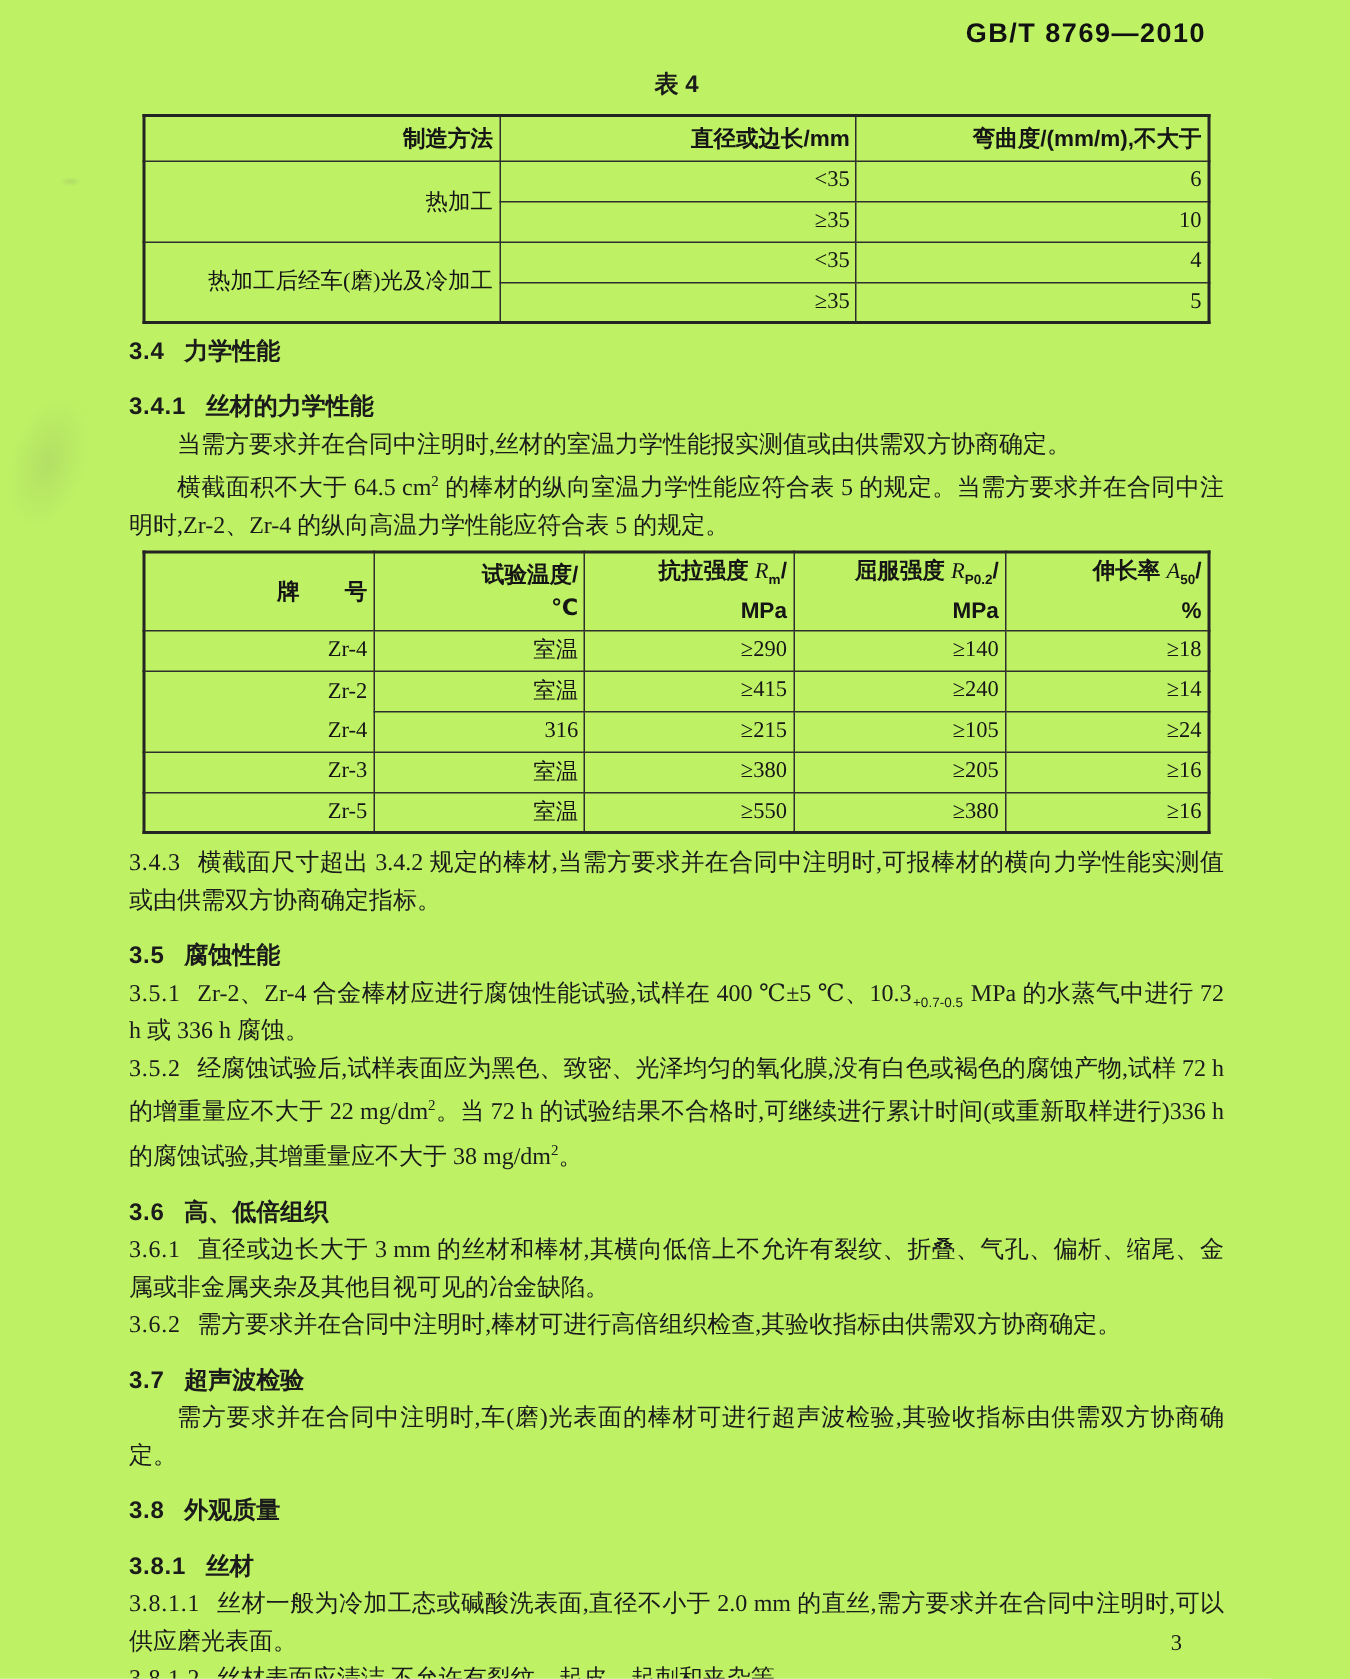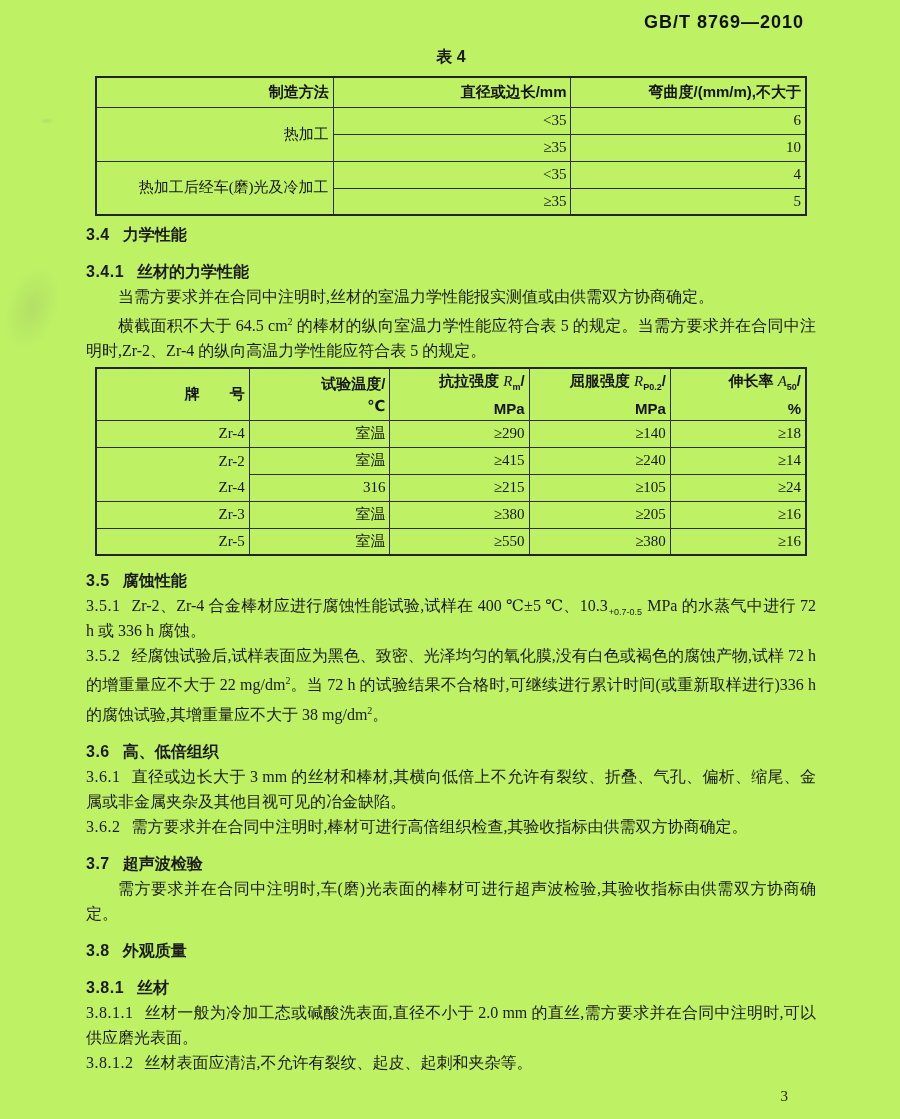--- a/index.html
+++ b/index.html
@@ -189,20 +189,21 @@
         <tr>
           <td>Zr-5</td>
           <td>室温</td>
           <td>≥550</td>
           <td>≥380</td>
           <td>≥16</td>
         </tr>
       </tbody>
     </table>
 
+    <p class="p" style="margin-top:7px"><span class="cnum">3.4.3</span><span>横截面尺寸超出 3.4.2 规定的棒材,当需方要求并在合同中注明时,可报棒材的横向力学性能实测值或由供需双方协商确定指标。</span></p>
 
     <p class="h"><span class="num">3.5</span><span>腐蚀性能</span></p>
 
     <p class="p"><span class="cnum">3.5.1</span><span>Zr-2、Zr-4 合金棒材应进行腐蚀性能试验,试样在 400 ℃±5 ℃、10.3</span><span class="tol">
           <span>+0.7</span>
           <span>-0.5</span>
         </span><span> MPa 的水蒸气中进行 72 h 或 336 h 腐蚀。</span></p>
 
     <p class="p"><span class="cnum">3.5.2</span><span>经腐蚀试验后,试样表面应为黑色、致密、光泽均匀的氧化膜,没有白色或褐色的腐蚀产物,试样 72 h 的增重量应不大于 22 mg/dm</span><sup class="s2">2</sup><span>。当 72 h 的试验结果不合格时,可继续进行累计时间(或重新取样进行)336 h 的腐蚀试验,其增重量应不大于 38 mg/dm</span><sup class="s2">2</sup><span>。</span></p>
 

